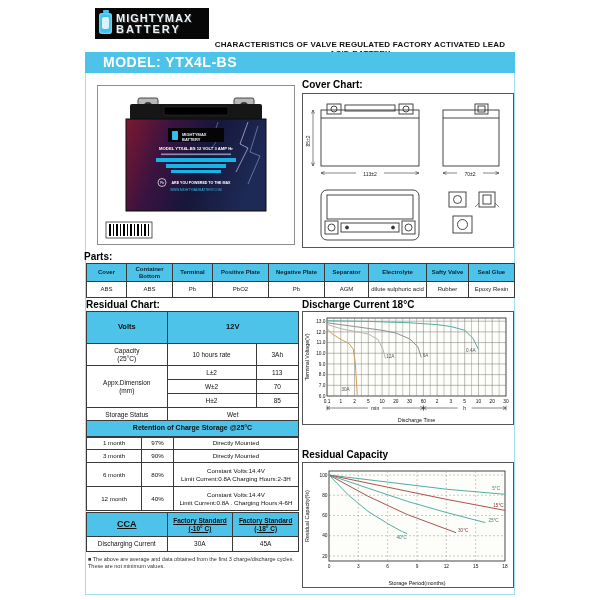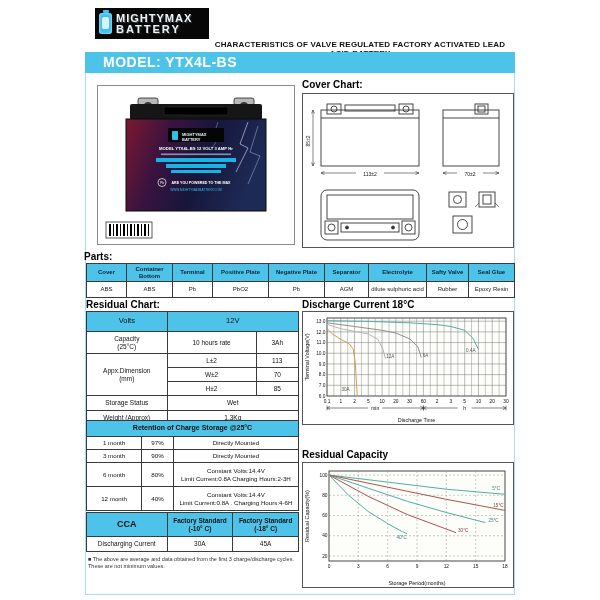--- a/index.html
+++ b/index.html
@@ -22,30 +22,30 @@
   .plane-box{left:302px;top:93px;width:212px;height:155px;border:1px solid #555;box-sizing:border-box;background:#fff;}
   .section-heading{font-size:10px;font-weight:bold;color:#000;}
   
   table{border-collapse:collapse;table-layout:fixed;}
   td,th{border:1px solid #3a3a3a;text-align:center;padding:0 1px;line-height:1.15;overflow:hidden;}
   .cyan{background:#4ec3e9;}
   .parts-table{left:86px;top:263px;width:428px;font-size:6px;}
   .parts-table th{font-size:6px;font-weight:bold;color:#0c2233;height:17px;}
   .parts-table td{height:15px;color:#222;}
   .param-table{left:86px;top:311px;width:213px;font-size:6.5px;}
-  .param-table .r1{height:20px;font-weight:normal;font-size:7.5px;border-radius:7px;}
+  .param-table .r1{height:32px;font-weight:bold;font-size:7.5px;border-radius:7px;}
   .param-table .rc{height:22px;}
   .param-table .rd{height:14px;}
   .param-table .rs{height:15px;}
   .ret-table{left:86px;top:420px;width:213px;font-size:6.2px;}
   .ret-table .hdr{height:16px;font-weight:bold;font-size:7px;}
   .ret-table .sm{height:13px;}
   .ret-table .lg{height:24px;}
   .cca-table{left:86px;top:512px;width:213px;font-size:6.5px;}
-  .cca-table .hdr{height:24px;font-weight:bold;}
+  .cca-table .hdr{height:24px;font-weight:bold;text-decoration:underline;}
   .cca-table .cca-big{font-size:9px;}
   .cca-table .row{height:15px;}
   .footnote{left:88px;top:556px;width:210px;font-size:5.5px;color:#333;line-height:1.35;}
   
   .dis-heading{left:302px;top:299px;}
   .dis-box{left:302px;top:311px;width:212px;height:114px;border:1px solid #555;box-sizing:border-box;background:#fff;}
   .res-heading{left:302px;top:449px;}
   .res-box{left:302px;top:462px;width:212px;height:126px;border:1px solid #555;box-sizing:border-box;background:#fff;}
   svg{display:block;}
   svg text{font-family:"Liberation Sans",sans-serif;}

